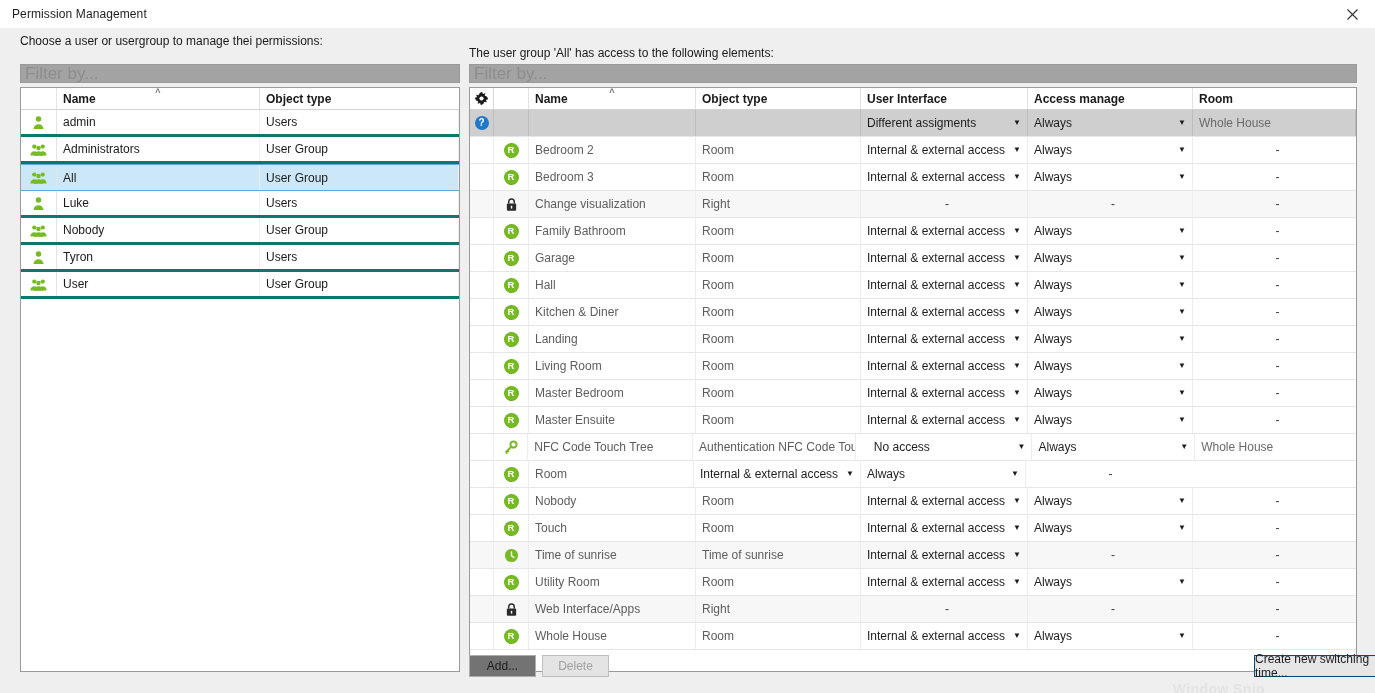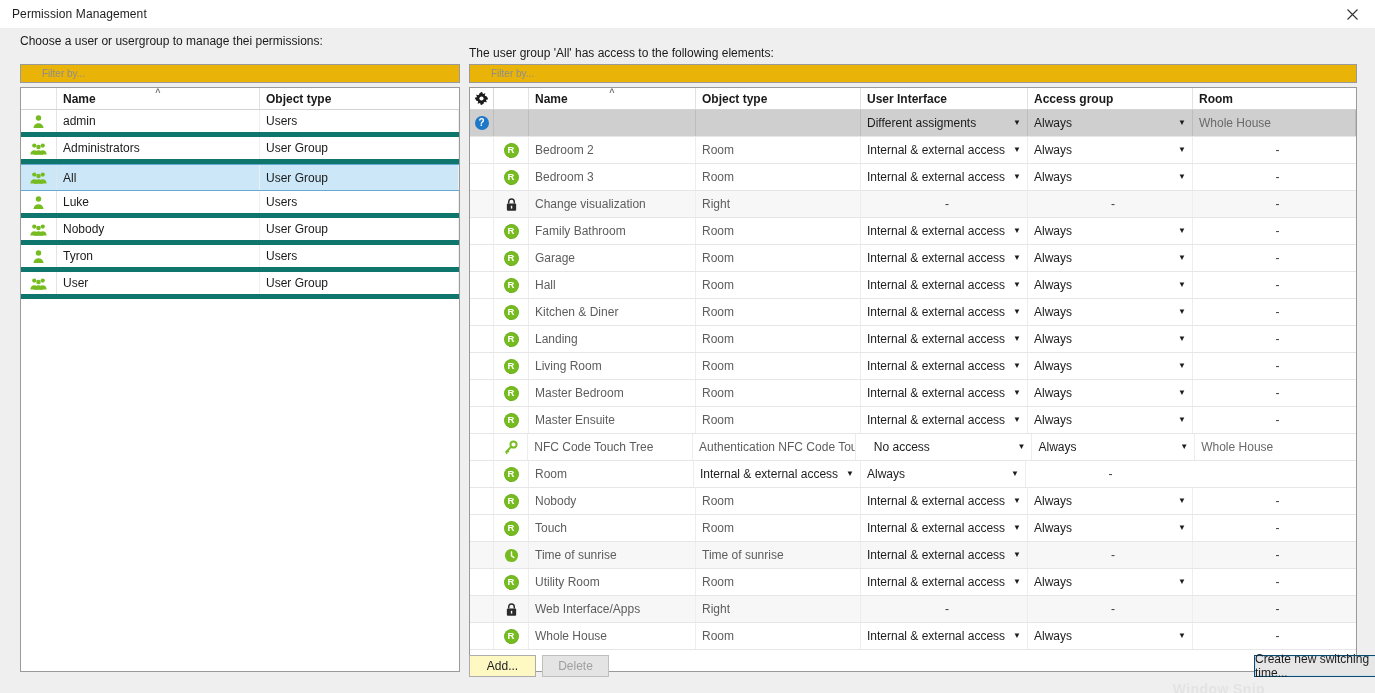--- a/index.html
+++ b/index.html
@@ -36,26 +36,26 @@
     position:absolute; left:0; top:28px; right:0; bottom:0;
     background:#efefef;
   }
 
   .pane-label{
     position:absolute; font-size:12px; color:#1a1a1a;
   }
 
   .filter-input{
     position:absolute; height:19px;
-    background:#eab308;
+    background:#a3a3a3;
     border:1px solid #9a9a9a;
     font-family:"Liberation Sans", sans-serif;
-    font-size:10px;
+    font-size:17px;
     color:#2b2b2b;
-    padding:0 21px;
+    padding:0 4px;
     outline:none;
   }
   .filter-input::placeholder{ color:#8d8d8d; }
 
   
   .tbl-frame{
     position:absolute;
     background:#ffffff;
     border:1px solid #9a9a9a;
     overflow:hidden;
@@ -94,21 +94,21 @@
     overflow:hidden; white-space:nowrap;
     border-right:1px solid #ededed;
   }
   .td.nb{ border-right:none; }
 
   
   #left-frame{ left:20px; top:59px; width:440px; height:585px; }
   .lt-c0{ width:36px; justify-content:center; padding-left:0; }
   .lt-c1{ width:203px; }
   .lt-c2{ width:199px; }
-  #left-frame .trow{ border-bottom:5px solid #0f766e; }
+  #left-frame .trow{ border-bottom:3px solid #0f766e; }
   #left-frame .trow.selected{
     background:#cce8f8;
     border-top:1px solid #66a9d4;
     border-bottom:1px solid #66a9d4;
     height:27px;
   }
   #left-frame .td{ border-right:1px solid #efefef; color:#1a1a1a; }
   #left-frame .lt-c0{ border-right:1px solid #e4e4e4; }
 
   
@@ -156,21 +156,21 @@
   .help-badge{
     width:14px; height:14px; border-radius:50%;
     background:#1e78c8;
     display:flex; align-items:center; justify-content:center;
     color:#ffffff; font-size:10px; font-weight:bold;
   }
 
   
   .btn{
     position:absolute; height:22px;
-    background:#fef9c3;
+    background:#737373;
     border:1px solid #adadad;
     font-family:"Liberation Sans", sans-serif;
     font-size:12px; color:#1c1c1c;
     display:flex; align-items:center; justify-content:center;
     cursor:pointer;
   }
   .btn.disabled{ color:#a0a0a0; border-color:#bfbfbf; background:#e4e4e4; cursor:default; }
   .btn.focus{ border:1px solid #0c4a6e; box-shadow:0 0 0 1px #cfe2f0 inset; background:#e6e6e6;margin-left:36px; }
 
   #watermark{
@@ -319,21 +319,21 @@
         <span>Name</span>
         <span class="sortmark">˄</span>
       </div>
       <div class="th rt-c3">
         <span>Object type</span>
       </div>
       <div class="th rt-c4">
         <span>User Interface</span>
       </div>
       <div class="th rt-c5">
-        <span>Access group</span>
+        <span>Access manage</span>
       </div>
       <div class="th rt-c6 nb">
         <span>Room</span>
       </div>
     </div>
     <div id="right-rows">
         <div class="trow summary">
           <div class="td rt-c0">
      <span class="ico">
               <div class="help-badge">?</div>

